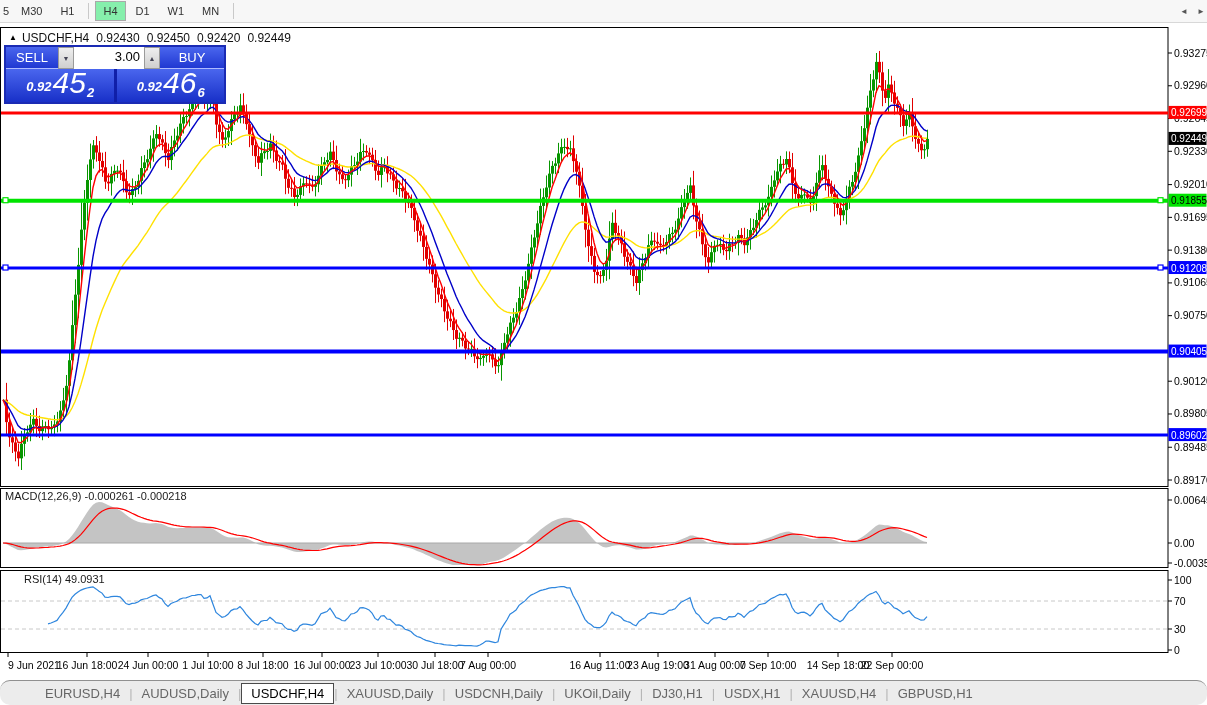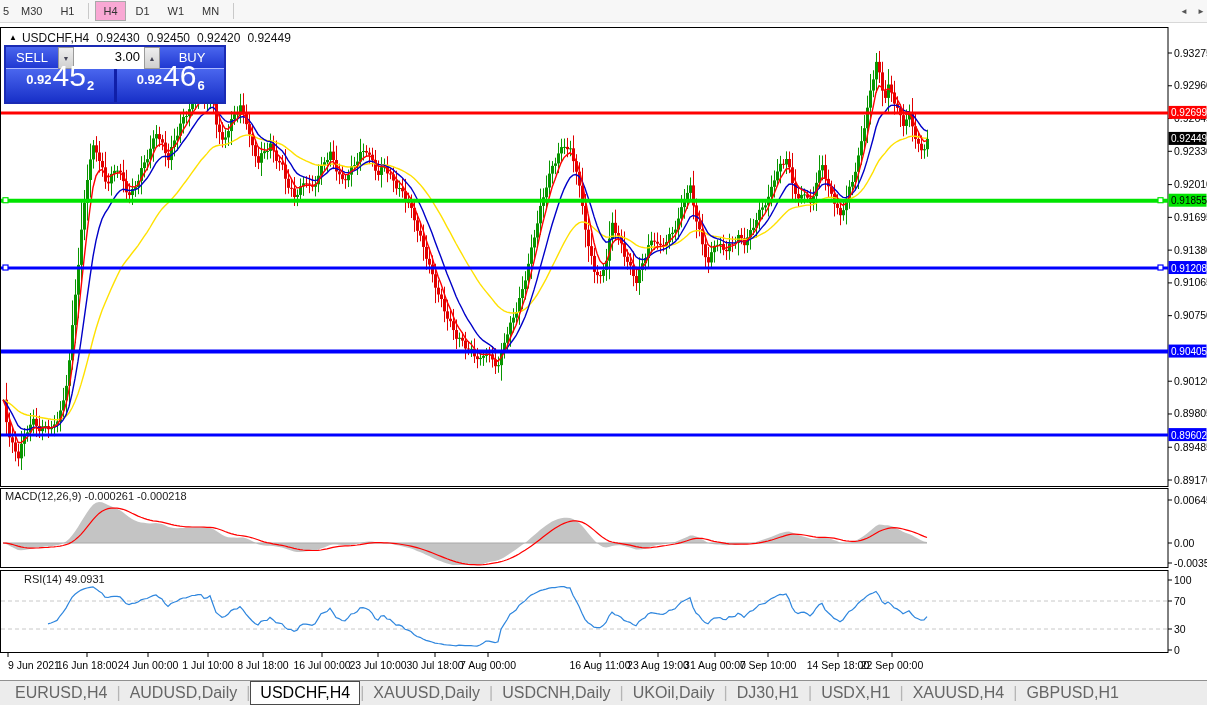--- a/index.html
+++ b/index.html
@@ -6,21 +6,21 @@
   html,body { width:1207px; height:705px; background:#ffffff; overflow:hidden;
     font-family:"Liberation Sans","DejaVu Sans",sans-serif; }
   #stage { position:relative; width:1207px; height:705px; background:#fff; }
 
   
   #tf-toolbar { position:absolute; left:0; top:0; width:1207px; height:23px;
     background:#f7f7f7; border-bottom:1px solid #d8d8d8; display:flex; align-items:center; }
   .tf-btn { font-size:11px; color:#333; padding:3px 7px; margin:0 1px; border:1px solid transparent;
     cursor:default; white-space:nowrap; }
   .tf-btn.clipped { width:10px; padding:3px 1px; overflow:hidden; }
-  .tf-btn.active { background:#f9a8d4; border:1px solid #a9a9a9; }
+  .tf-btn.active { background:#86efac; border:1px solid #a9a9a9; }
   .tf-sep { width:1px; height:16px; background:#c9c9c9; margin:0 5px; }
 
   
   #csvg { position:absolute; left:0; top:24px; }
 
   
   #chart-header { position:absolute; left:9px; top:31px; font-size:12px; color:#111;
     display:flex; align-items:center; gap:5px; z-index:5; }
   #chart-header .tri { font-size:8px; position:relative; top:-1px; color:#000; }
   #chart-header .num { margin-left:2px; }
@@ -34,35 +34,35 @@
     border-bottom:1px solid #aebaff; }
   .tp-sell { width:52px; }
   .tp-buy { flex:1; }
   .tp-spin-btn { width:16px; background:linear-gradient(180deg,#efefef,#cfcfcf);
     border:1px solid #9a9a9a; color:#445; font-size:7px; display:flex; align-items:center;
     justify-content:center; cursor:pointer; }
   .tp-field { width:70px; background:#fff; color:#000; font-size:13px; text-align:right;
     padding:2px 4px 0 0; }
   .tp-row2 { display:flex; height:33px; }
   .tp-price { background:linear-gradient(180deg,#4a66ee,#1830c8); color:#fff; flex:1;
-    display:flex; align-items:flex-end; justify-content:center; cursor:pointer; padding-bottom:11px; }
+    display:flex; align-items:flex-end; justify-content:center; cursor:pointer; padding-bottom:4px;font-style:italic; }
   .tp-price + .tp-price { margin-left:3px; }
   .tp-small { font-size:13px; font-weight:700; margin:0 1px 4px 0; }
   .tp-big { font-size:30px; line-height:30px; }
   .tp-sup { font-size:13px; font-weight:700; position:relative; top:2px; left:1px; }
 
   
   .ind-label { position:absolute; left:5px; font-size:11px; color:#1a1a1a; z-index:5; }
   #macd-label { top:490px; }
   #rsi-label { top:573px;padding-left:19px; }
 
   
   #tab-bar { position:absolute; left:0; top:680px; width:1207px; height:25px;
     background:#ececec; border-top:1px solid #909090; display:flex; align-items:center;
-    padding-left:6px; font-size:16px; color:#666; }
+    padding-left:36px; font-size:13px; color:#666;border-radius:10px; }
   .tab-item { padding:3px 9px; cursor:pointer; white-space:nowrap; }
   .tab-item.active { background:#fff; border:1px solid #4a4a4a; color:#000; padding:2px 9px; }
   .tab-sep { color:#b5b5b5; }
   .scroll-arrow { position:absolute; top:7px; font-size:8px; color:#555; cursor:pointer; }
   #scroll-left { left:1180px; }
   #scroll-right { left:1197px; }
 </style>
 </head>
 <body>
 

